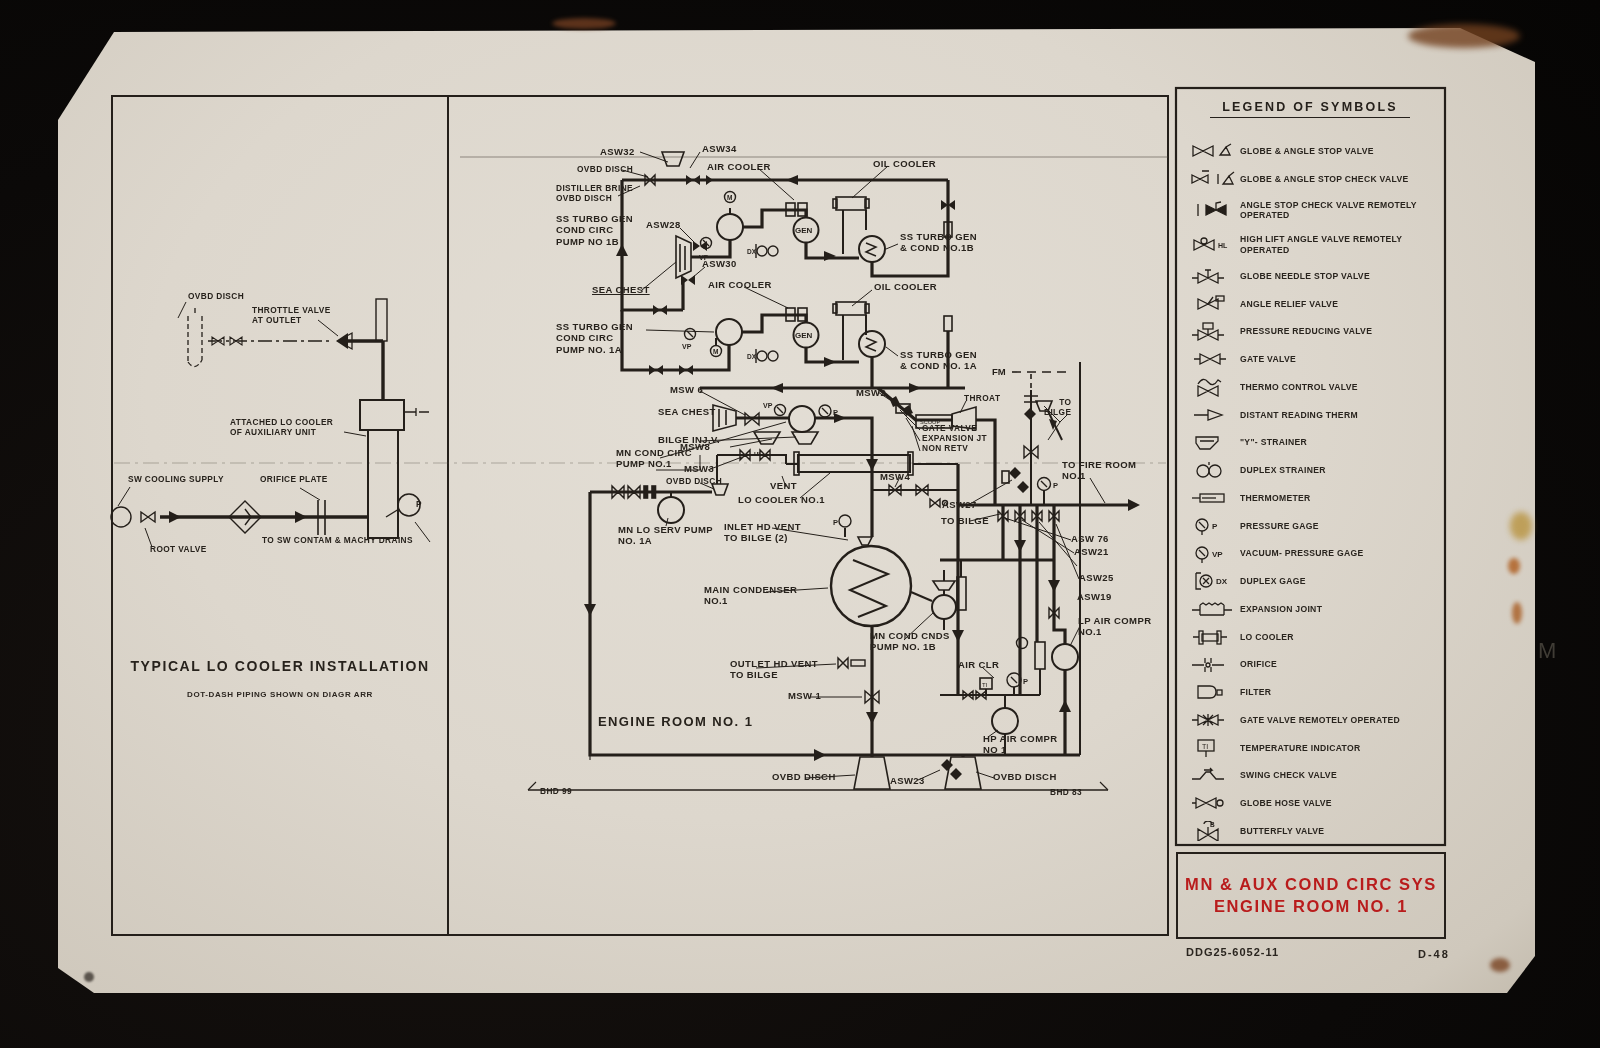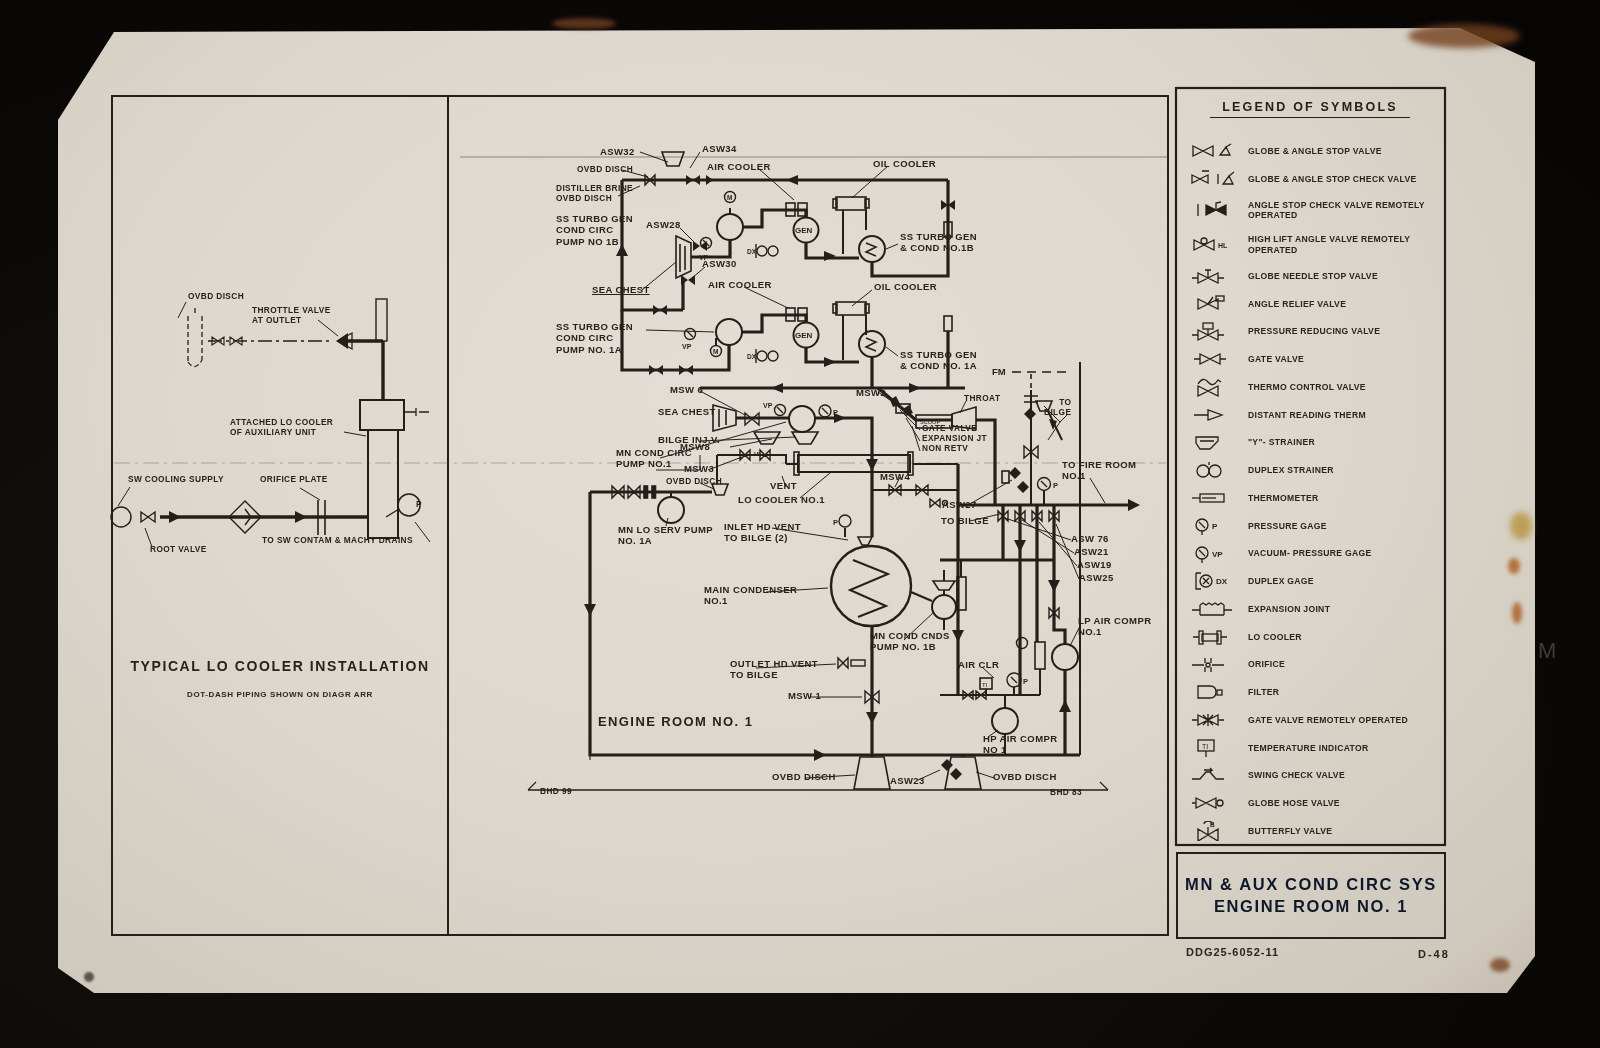--- a/index.html
+++ b/index.html
@@ -19,30 +19,30 @@
   .und{text-decoration:underline;}
   #left-title{position:absolute;left:130px;top:658px;width:300px;text-align:center;
     font:600 14px "Liberation Sans",sans-serif;letter-spacing:1.6px;color:#27221c;}
   #left-subtitle{position:absolute;left:130px;top:690px;width:300px;text-align:center;
     font:700 8px "Liberation Sans",sans-serif;letter-spacing:.6px;color:#2c2620;}
   #legend-title{position:absolute;left:1210px;top:100px;width:200px;text-align:center;
     font:700 12.5px "Liberation Sans",sans-serif;letter-spacing:2.2px;color:#25201b;
     padding-bottom:3px;border-bottom:1.6px solid #25201b;}
   #legend-list{position:absolute;left:1188px;top:141px;width:252px;height:700px;
     display:flex;flex-direction:column;justify-content:space-between;}
-  .lrow{display:flex;align-items:center;gap:8px;min-height:20px;}
+  .lrow{display:flex;align-items:center;gap:0;min-height:20px;}
   .lrow.d2{min-height:27px;}
   .licon{width:52px;flex:0 0 52px;display:flex;justify-content:center;}
   .licon svg{stroke:#241f1a;fill:none;stroke-width:1.3;}
   .ltext{font:700 8.6px "Liberation Sans",sans-serif;letter-spacing:.3px;color:#29241e;
     white-space:pre-line;line-height:1.2;}
   #title-block{position:absolute;left:1176px;top:852px;width:270px;height:87px;
     border:2.5px solid #25201b;box-sizing:border-box;display:flex;flex-direction:column;
     justify-content:center;align-items:center;gap:3px;}
-  .tbl-line{font:700 16.5px "Liberation Sans",sans-serif;letter-spacing:1.6px;color:#0f172a;}
+  .tbl-line{font:700 16.5px "Liberation Sans",sans-serif;letter-spacing:1.6px;color:#b91c1c;}
   #footer-num{position:absolute;left:1186px;top:946px;font:700 11px "Liberation Sans",sans-serif;
     letter-spacing:1px;color:#2a251f;}
   #footer-sheet{position:absolute;left:1398px;top:948px;font:700 11px "Liberation Sans",sans-serif;
     letter-spacing:2px;color:#2a251f;padding-left:20px;}
   .stain{position:absolute;border-radius:50%;pointer-events:none;}
   #stray-m{position:absolute;left:1538px;top:638px;font:400 22px "Liberation Sans",sans-serif;
     color:#5e594f;opacity:.65;}
   svg text{font-family:"Liberation Sans",sans-serif;fill:#241f1a;stroke:none;}
 </style>
 </head>
@@ -367,21 +367,21 @@
   <div class="lbl s8" style="left:666px;top:477px">OVBD DISCH</div>
   <div class="lbl" style="left:770px;top:480px">VENT</div>
   <div class="lbl" style="left:738px;top:494px">LO COOLER NO.1</div>
   <div class="lbl" style="left:880px;top:471px">MSW4</div>
   <div class="lbl" style="left:942px;top:499px">ASW27</div>
   <div class="lbl" style="left:941px;top:515px">TO BILGE</div>
   <div class="lbl" style="left:1062px;top:459px">TO FIRE ROOM
 NO.1</div>
   <div class="lbl" style="left:1071px;top:533px">ASW 76</div>
   <div class="lbl" style="left:1074px;top:546px">ASW21</div>
-  <div class="lbl" style="left:1077px;top:559px">ASW19</div>
+  <div class="lbl" style="left:1077px;top:591px">ASW19</div>
   <div class="lbl bold" style="left:1079px;top:572px">ASW25</div>
   <div class="lbl" style="left:618px;top:524px">MN LO SERV PUMP
 NO. 1A</div>
   <div class="lbl" style="left:724px;top:521px">INLET HD VENT
 TO BILGE (2)</div>
   <div class="lbl" style="left:704px;top:584px">MAIN CONDENSER
 NO.1</div>
   <div class="lbl" style="left:870px;top:630px">MN COND CNDS
 PUMP NO. 1B</div>
   <div class="lbl" style="left:730px;top:658px">OUTLET HD VENT

